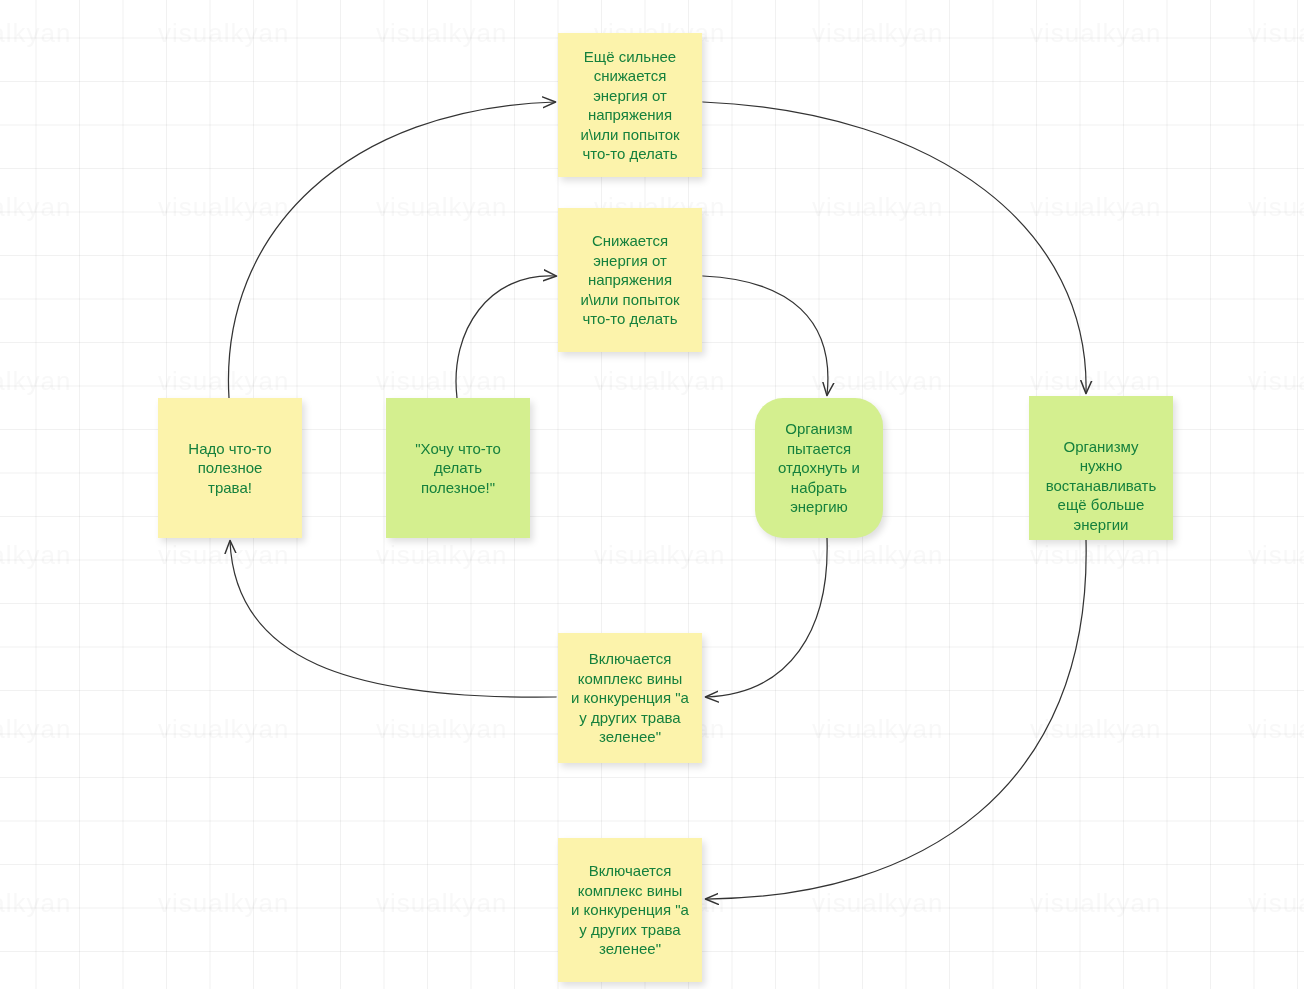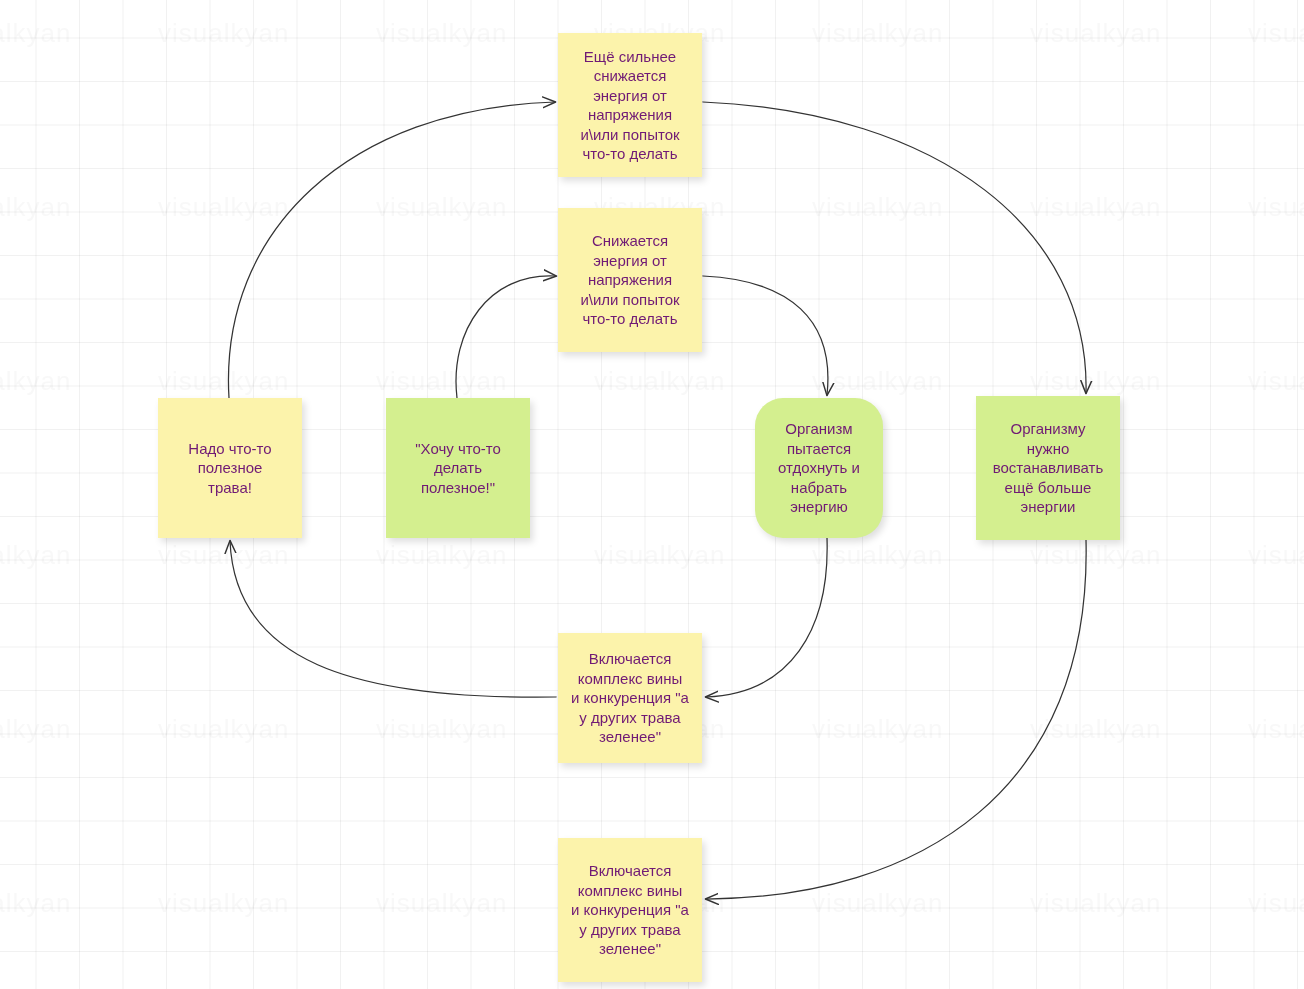--- a/index.html
+++ b/index.html
@@ -34,21 +34,21 @@
     font-family:"Liberation Sans","DejaVu Sans",sans-serif;
   }
   #edges{position:absolute;left:0;top:0;width:1304px;height:989px;pointer-events:none;}
   .note{
     position:absolute;
     box-sizing:border-box;
     display:flex;align-items:center;justify-content:center;
     text-align:center;
     font-size:15px;
     line-height:1.30;
-    color:#701a75;
+    color:#15803d;
     padding:6px 7px;
     box-shadow:3px 4px 7px rgba(0,0,0,0.13);
     white-space:pre-line;
     font-family:"Liberation Sans","DejaVu Sans",sans-serif;
   }
   .note.yellow{background:#fcf3ab;}
   .note.green{background:#d4ef8f;}
 </style>
 </head>
 <body>
@@ -132,21 +132,21 @@
       <div class="note yellow" style="left: 158px; top: 398px; width: 144px; height: 140px;"><span>Надо что-то
 полезное
 трава!</span></div>
       <div class="note green" style="left: 386px; top: 398px; width: 144px; height: 140px;"><span>"Хочу что-то
 делать
 полезное!"</span></div>
       <div class="note green" style="left: 755px; top: 398px; width: 128px; height: 140px; border-radius: 28px;"><span>Организм
 пытается
 отдохнуть и
 набрать энергию</span></div>
-      <div class="note green" style="left: 976px; top: 396px; width: 144px; height: 144px;"><span>Организму
+      <div class="note green" style="left: 1029px; top: 396px; width: 144px; height: 144px; align-items: flex-end;"><span>Организму
 нужно
 востанавливать
 ещё больше
 энергии</span></div>
       <div class="note yellow" style="left: 558px; top: 633px; width: 144px; height: 130px;"><span>Включается
 комплекс вины
 и конкуренция "а
 у других трава
 зеленее"</span></div>
       <div class="note yellow" style="left: 558px; top: 838px; width: 144px; height: 144px;"><span>Включается

